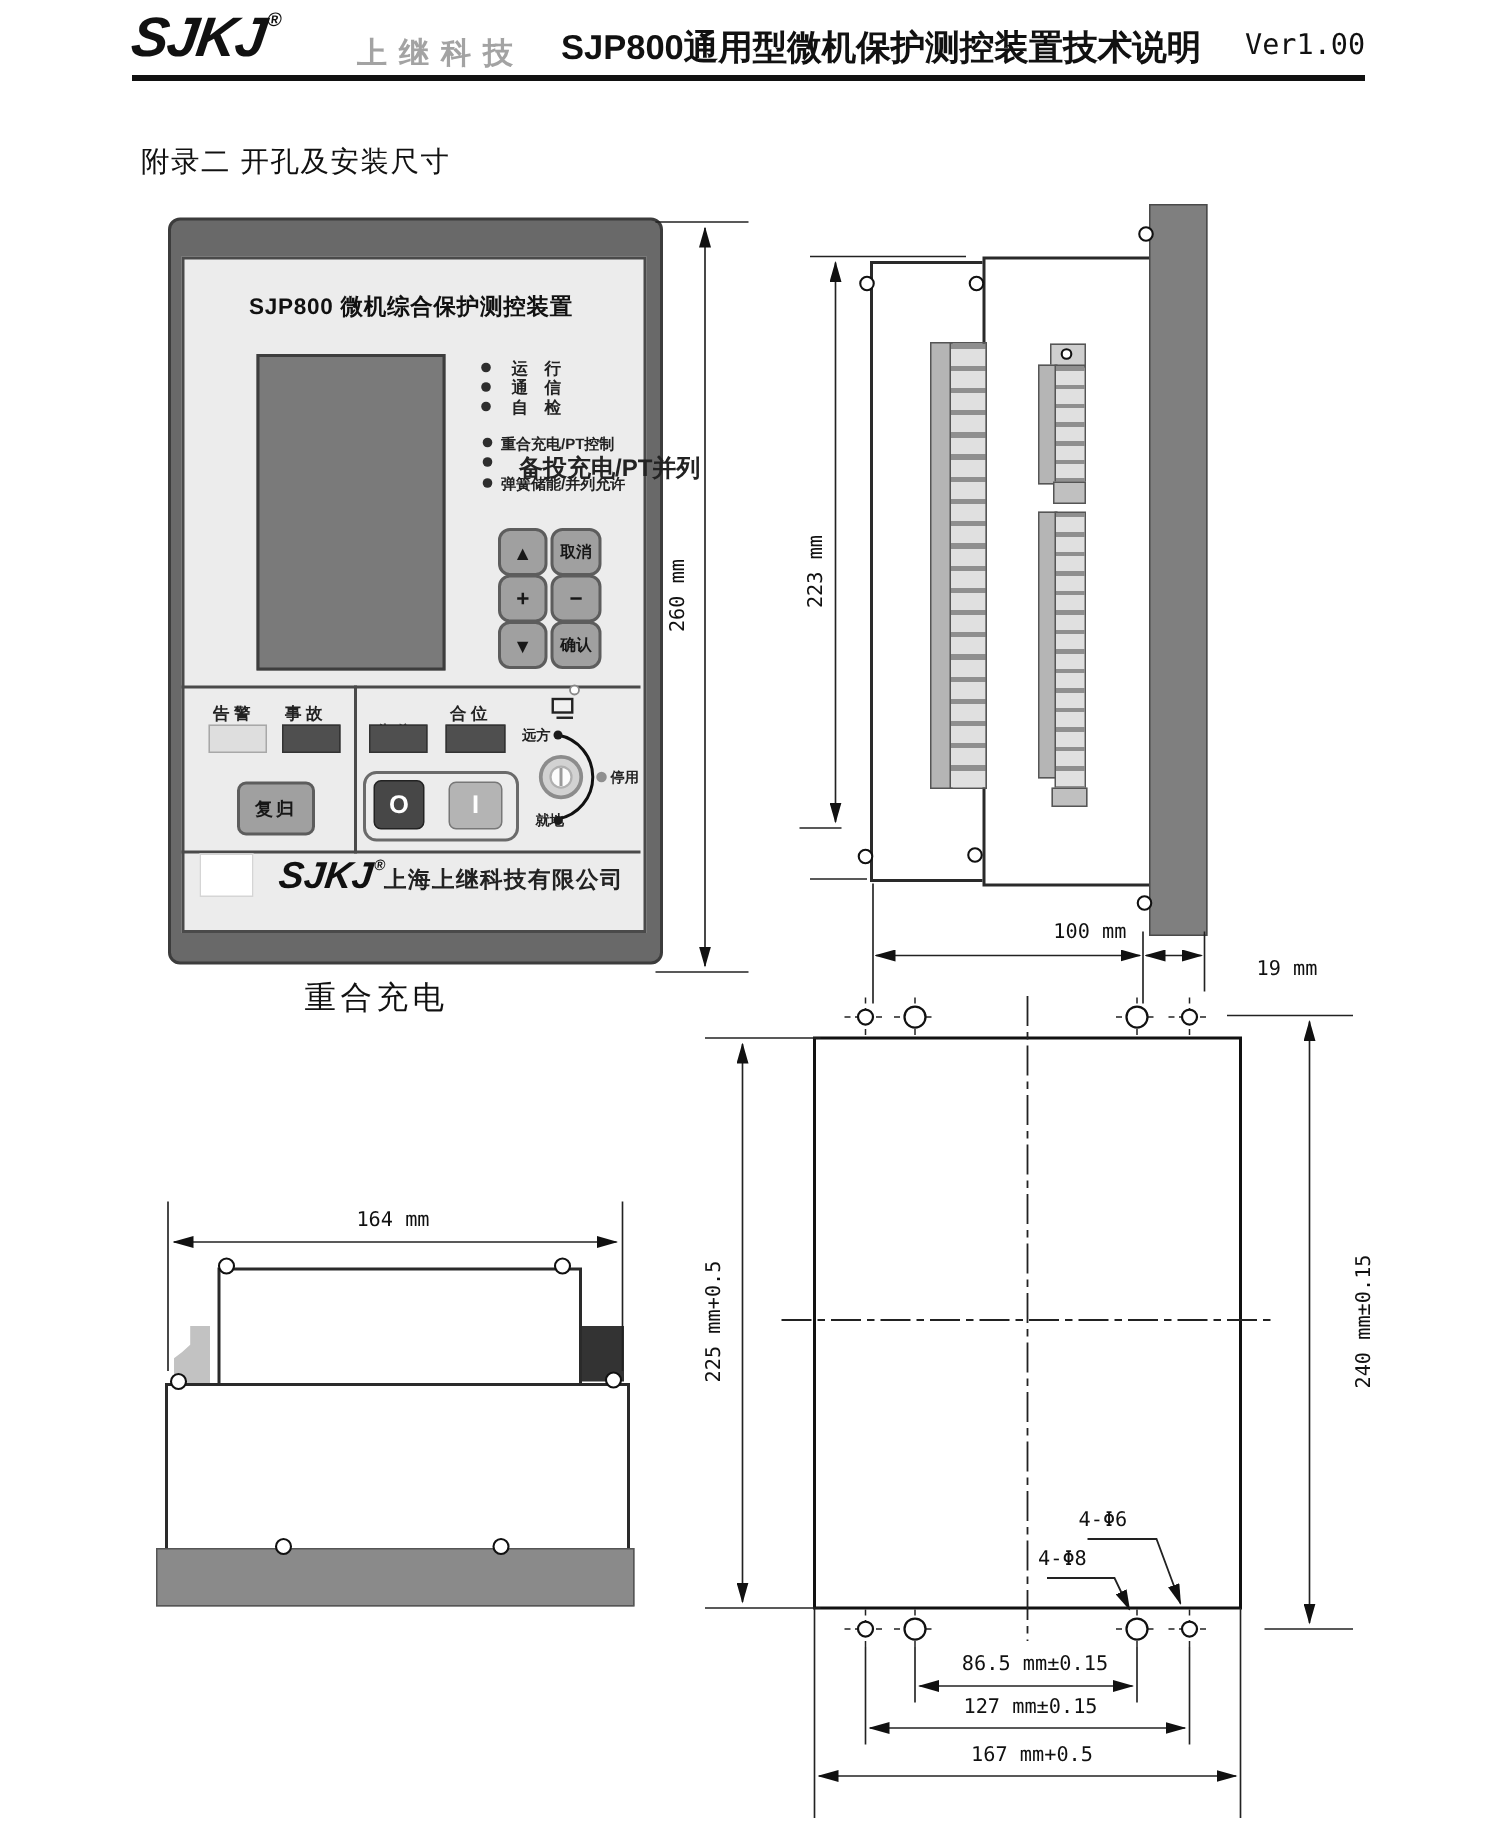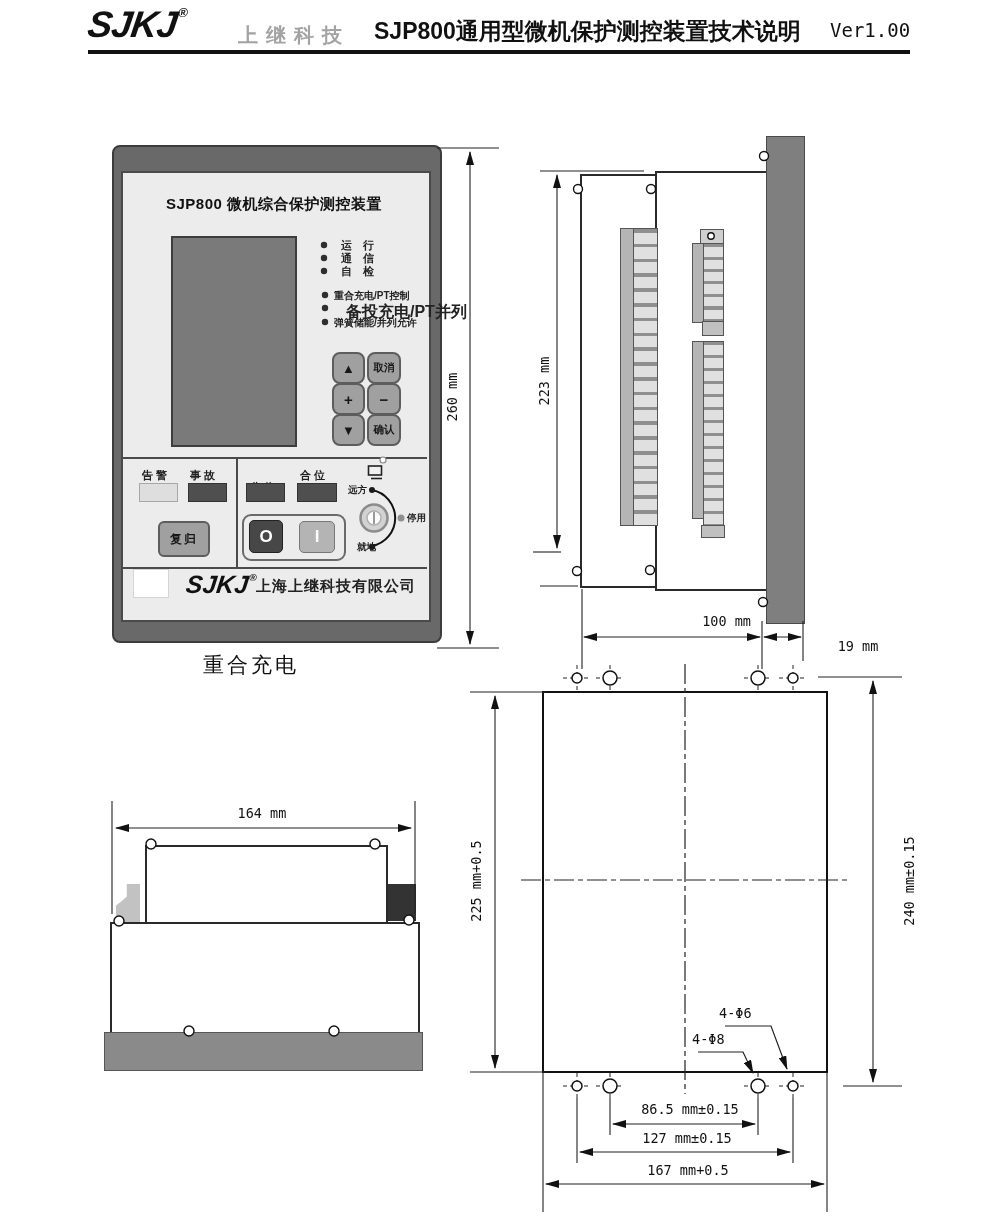--- a/index.html
+++ b/index.html
@@ -24,20 +24,21 @@
   <div>
     <div class="abs" style="left:88px;top:4px;font-size:37px;font-weight:900;font-style:italic;letter-spacing:-1px;transform:skewX(-8deg);">
       <span>SJKJ</span><sup style="font-size:13px;font-style:normal;vertical-align:20px;">®</sup>
     </div>
     <div class="abs lbl-sm" style="left:238px;top:22px;font-size:20px;color:#a3a3a3;letter-spacing:8px;">上继科技</div>
     <div class="abs" style="left:374px;top:16px;font-size:23px;font-weight:bold;white-space:nowrap;">SJP800通用型微机保护测控装置技术说明</div>
     <div class="abs" style="left:830px;top:19px;font-family:'DejaVu Sans Mono',monospace;font-size:19px;">Ver1.00</div>
     <div class="abs" style="left:88px;top:50px;width:822px;height:3.5px;background:#111;"></div>
   </div>
 
+  <div class="abs" style="left:94px;top:95px;font-size:19px;letter-spacing:1px;">附录二 开孔及安装尺寸</div>
 
   <div>
     <div class="abs" style="left:112px;top:145px;width:326px;height:494px;background:#696969;border:2px solid #3c3c3c;border-radius:8px;"></div>
     <div class="abs" style="left:121px;top:171px;width:306px;height:447px;background:#ececec;border:2px solid #4a4a4a;"></div>
     <div class="abs" style="left:121px;top:195px;width:306px;text-align:center;font-size:15px;font-weight:bold;letter-spacing:0.5px;">SJP800 微机综合保护测控装置</div>
     <div class="abs" style="left:171px;top:236px;width:122px;height:207px;background:#7a7a7a;border:2px solid #3d3d3d;"></div>
 
     <div class="lbl-sm" style="left:341px;top:238px;font-size:11px;">运　行</div>
     <div class="lbl-sm" style="left:341px;top:251px;font-size:11px;">通　信</div>
     <div class="lbl-sm" style="left:341px;top:264px;font-size:11px;">自　检</div>

